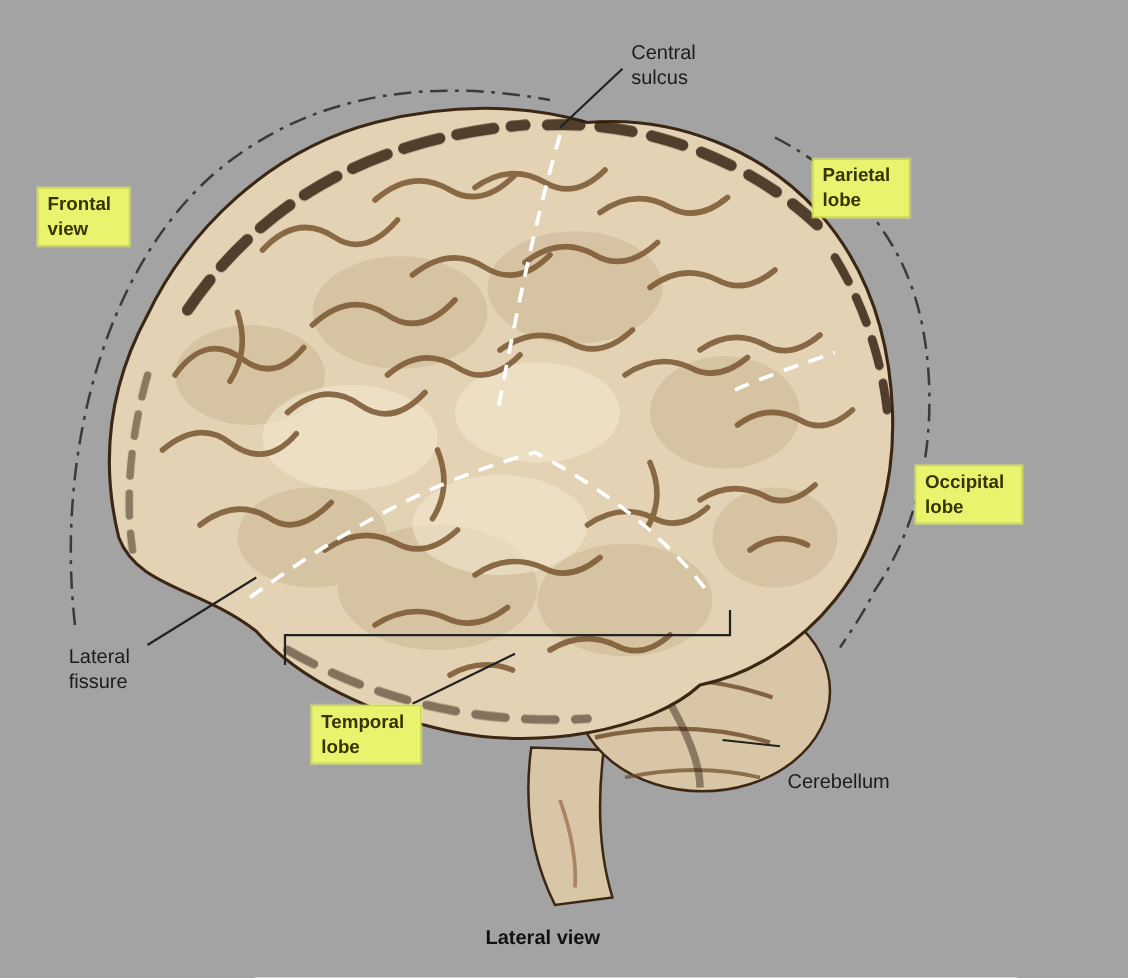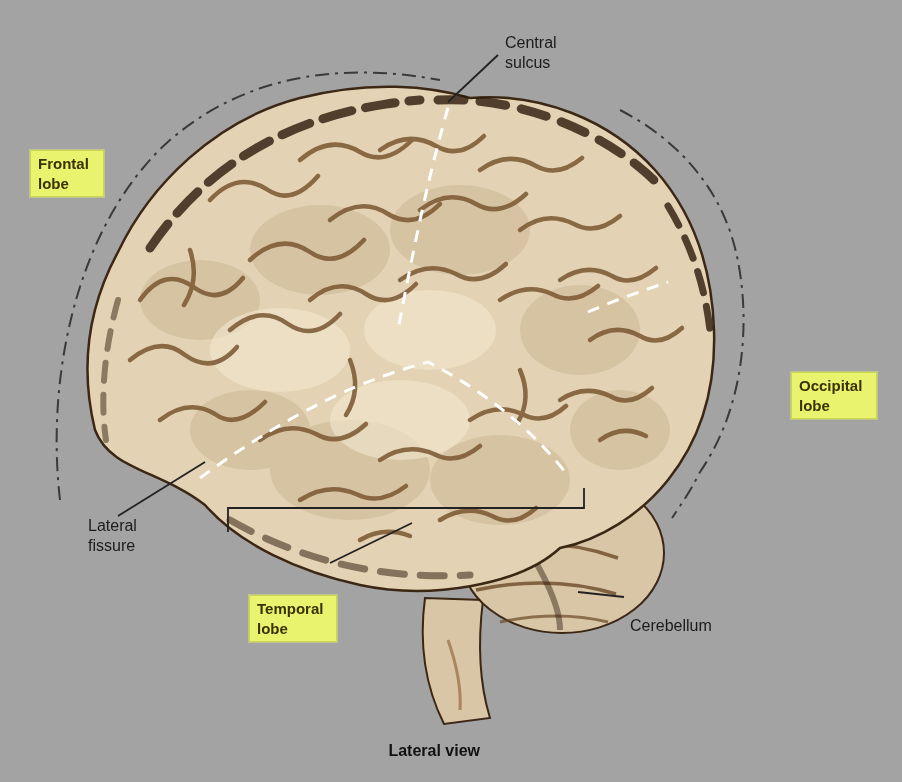--- a/index.html
+++ b/index.html
@@ -140,26 +140,27 @@
       <path d="M498,55 L448,102"></path>
       <path d="M624,597 L578,592"></path>
       <path d="M118,516 L205,462"></path>
       <path d="M228,532 L228,508 L584,508 L584,488"></path>
       <path d="M330,563 L412,523"></path>
     </g>
   </svg>
 
   <div class="label" style="left:505px; top:33px; width:70px;">Central sulcus</div>
 
-  <div class="label hl" style="left:30px; top:150px; width:58px;">Frontal lobe</div>
+  <div class="label hl" style="left:30px; top:150px; width:58px;">Frontal view</div>
 
+  <div class="label hl" style="left:650px; top:127px; width:62px;">Parietal lobe</div>
 
-  <div class="label hl" style="left:791px; top:372px; width:70px;">Occipital lobe</div>
+  <div class="label hl" style="left:732px; top:372px; width:70px;">Occipital lobe</div>
 
-  <div class="label" style="left:55px; top:516px; width:64px;margin-left:33px;">Lateral fissure</div>
+  <div class="label" style="left:55px; top:516px; width:64px;">Lateral fissure</div>
 
-  <div class="label hl" style="left:249px; top:595px; width:72px;">Temporal lobe</div>
+  <div class="label hl" style="left:249px; top:564px; width:72px;">Temporal lobe</div>
 
   <div class="label" style="left:630px; top:616px; width:110px;">Cerebellum</div>
 
   <div class="caption">Lateral view</div>
 
 </div>
 
 </body></html>

